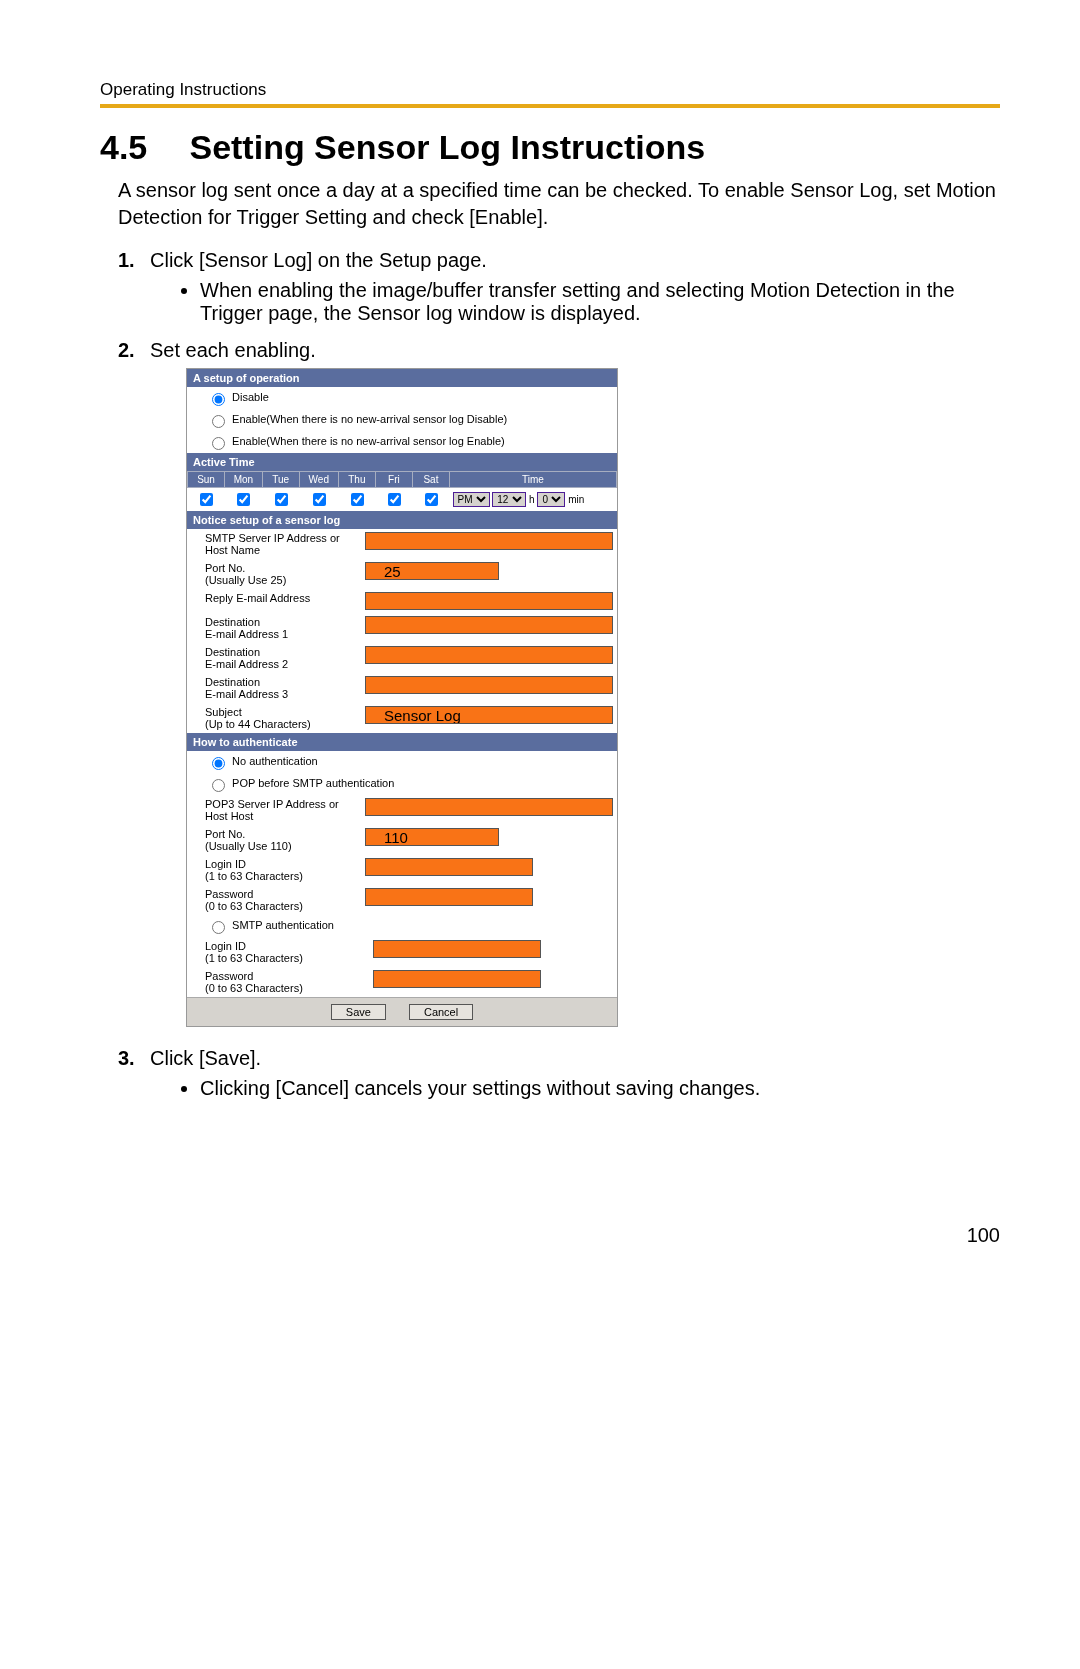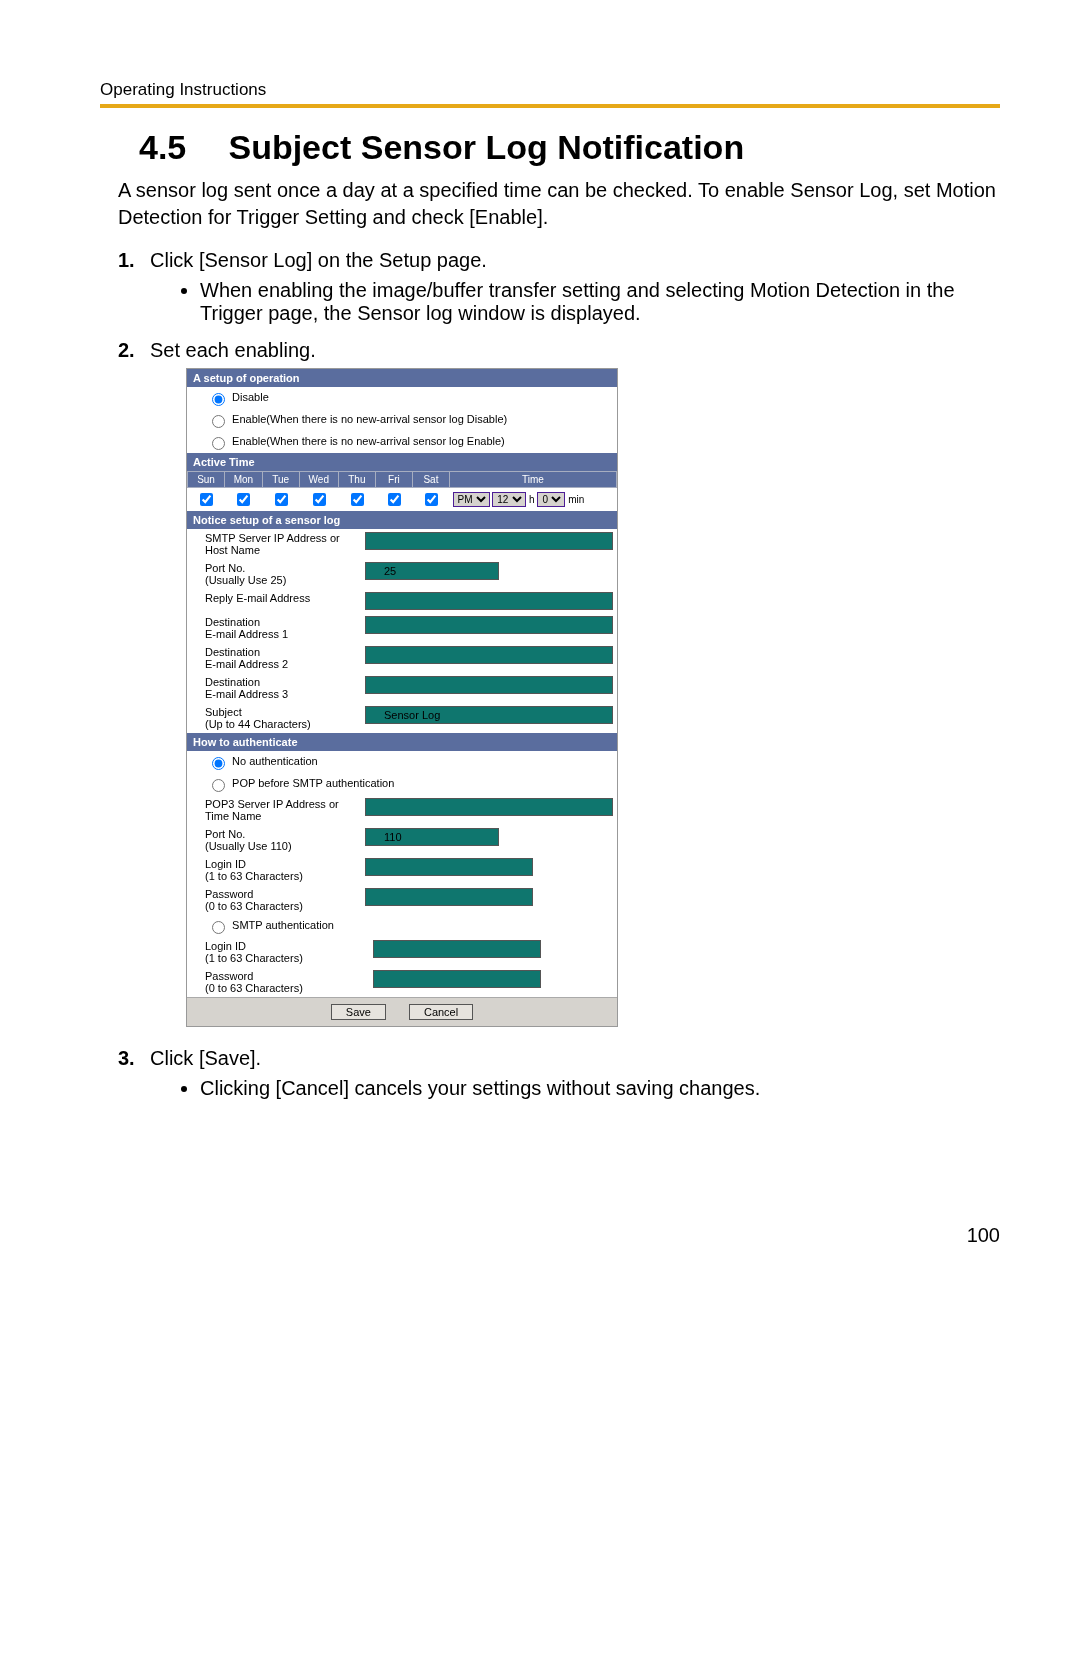--- a/index.html
+++ b/index.html
@@ -20,21 +20,21 @@
   .gold-rule {
     height: 4px;
     background: #e6a817;
     margin-bottom: 20px;
   }
   h1.title {
     font-size: 34px;
     font-weight: bold;
     margin: 0 0 10px 0;
   }
-  .title-num { display:inline-block; width: 80px; margin-left: 39px; }
+  .title-num { display:inline-block; width: 80px; }
   .intro {
     font-size: 20px;
     margin: 0 0 18px 18px;
     line-height: 1.35;
   }
   ol.steps {
     margin: 0 0 0 18px;
     padding: 0;
     list-style: none;
     font-size: 20px;
@@ -95,25 +95,25 @@
   table.active td {
     text-align:center;
     padding:2px 3px;
     font-size:10px;
   }
   table.form { width:100%; border-collapse:collapse; }
   table.form td { padding:3px 4px; vertical-align:top; font-size:11px; }
   table.form td.lbl { width:160px; padding-left:18px; }
   input.txt {
     border:1px solid #555;
-    font-size:11px;
+    font-size:15px;
     padding:1px 18px;
     height:14px;
     box-sizing:content-box;
-    background:#0f766e;
+    background:#f97316;
   }
   select.sel {
     font-size:10px;
     border:1px solid #4c1d95;
     background:#d6d3ce;
   }
   .btnrow {
     background:#d6d3ce;
     text-align:center;
     padding:6px 0;
@@ -135,21 +135,21 @@
 </style>
 </head>
 <body>
 
 <div class="page">
   <div class="header-name">Operating Instructions</div>
   <div class="gold-rule"></div>
 
   <h1 class="title">
     <span class="title-num">4.5</span>
-    <span>Subject Sensor Log Notification</span>
+    <span>Setting Sensor Log Instructions</span>
   </h1>
 
   <p class="intro">A sensor log sent once a day at a specified time can be checked. To enable Sensor Log, set Motion Detection for Trigger Setting and check [Enable].</p>
 
   <ol class="steps">
     <li>
       <span class="num">1.</span>
       <div class="body">
         <span>Click [Sensor Log] on the Setup page.</span>
         <ul class="bullet">
@@ -264,21 +264,21 @@
             <input type="radio" checked="" style="">
             <span>No authentication</span>
           </div>
           <div class="opt-row">
             <input type="radio" style="">
             <span>POP before SMTP authentication</span>
           </div>
           <table class="form">
             <tbody>
                 <tr>
-              <td class="lbl sub-indent">POP3 Server IP Address or Time Name</td>
+              <td class="lbl sub-indent">POP3 Server IP Address or Host Host</td>
               <td><input class="txt" style="width: 210px;"></td>
             </tr>
             <tr>
               <td class="lbl sub-indent">
                 <span>Port No.</span><br>
                 <span>(Usually Use 110)</span>
               </td>
               <td><input class="txt" style="width: 96px;" value="110"></td>
             </tr>
             <tr>

